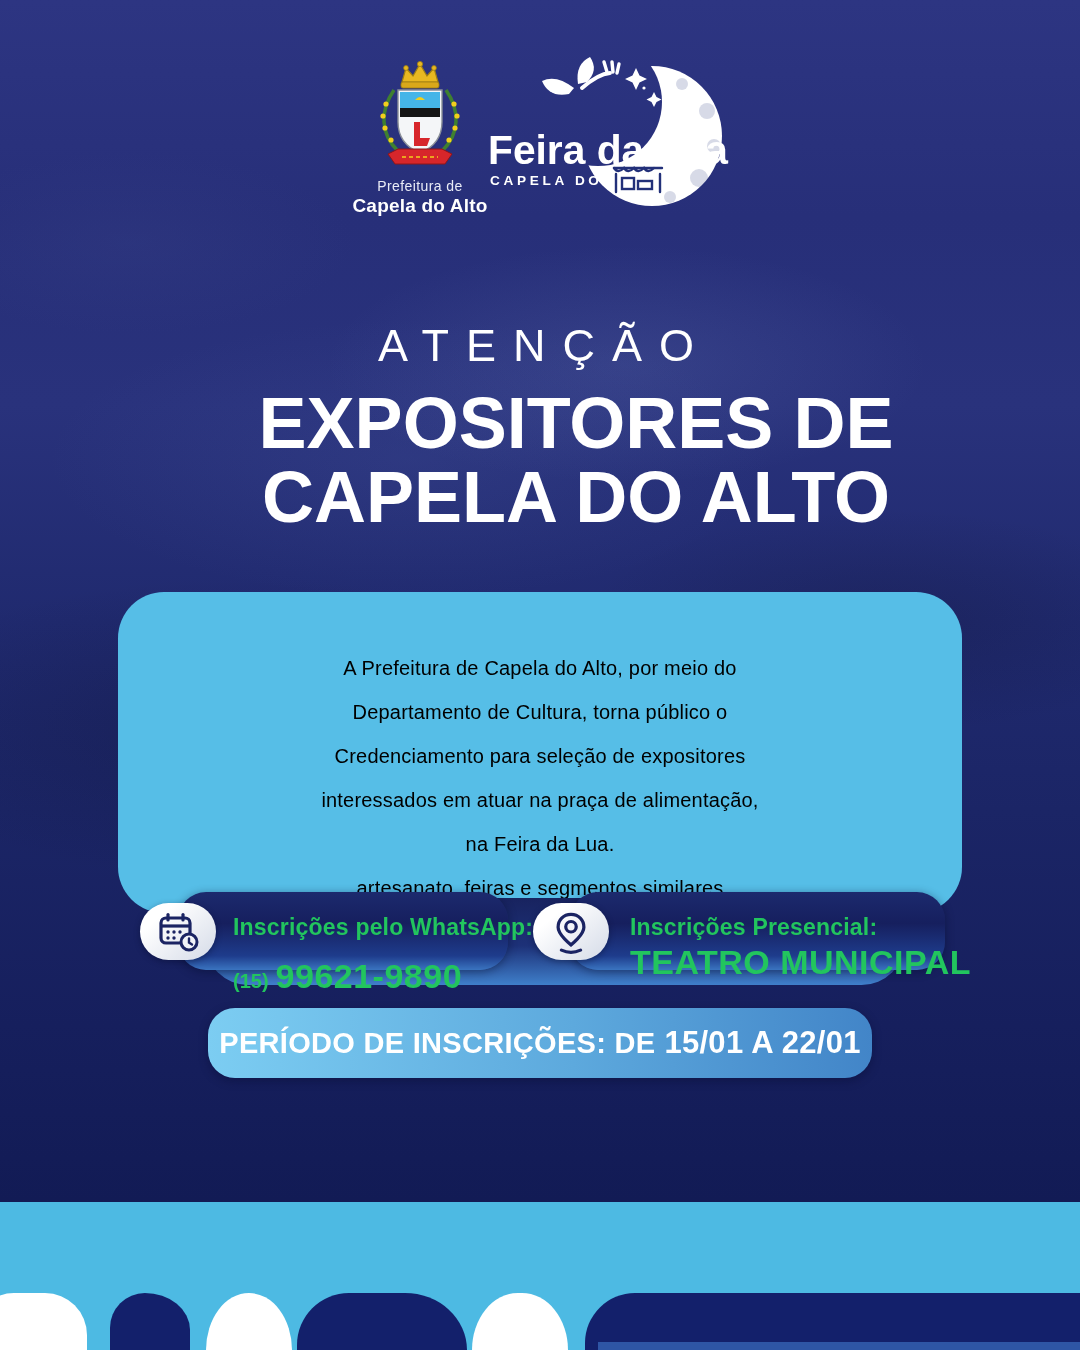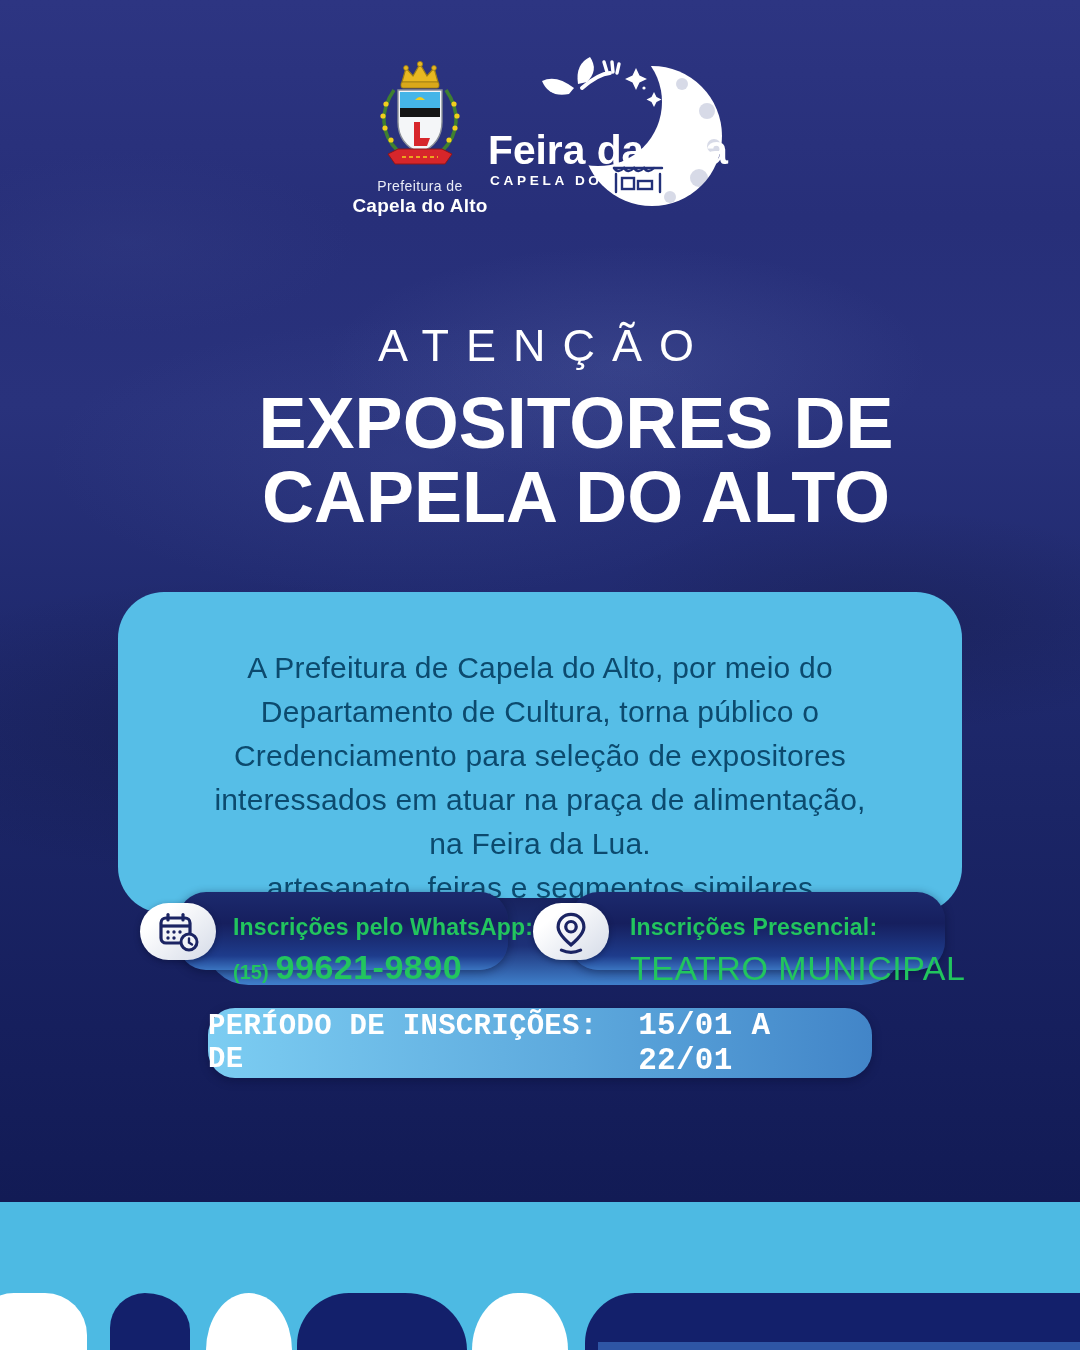--- a/index.html
+++ b/index.html
@@ -24,50 +24,50 @@
   .crest-caption2{font-size:19px;color:#ffffff;font-weight:800;margin-top:1px;letter-spacing:.2px;}
   .feira-logo{position:absolute;left:486px;top:54px;width:248px;height:152px;}
   
   .attention{position:absolute;left:0;top:320px;width:100%;text-align:center;
     color:#fff;font-size:45px;font-weight:400;letter-spacing:17px;padding-left:9px;box-sizing:border-box;}
   .big-title{position:absolute;left:0;top:386px;width:100%;text-align:center;
     color:#fff;font-size:72px;font-weight:800;line-height:1.03;letter-spacing:0;padding-left:36px;}
   
   .info-card{position:absolute;left:118px;top:592px;width:844px;height:321px;
     background:#56bee7;border-radius:46px;}
-  .info-text{padding-top:54px;text-align:center;color:#0c4a6e;
-    font-size:30px;line-height:44px;font-weight:500;letter-spacing:.2px;}
+  .info-text{padding-top:54px;text-align:center;color:#000000;
+    font-size:20px;line-height:44px;font-weight:500;letter-spacing:.2px;}
   
   .contact-row{position:absolute;left:0;top:892px;width:1080px;height:100px;}
   .behind-band{position:absolute;left:205px;top:6px;width:700px;height:87px;border-radius:44px;
     background:linear-gradient(180deg,#18235f 0%,#1d3178 55%,#3f7fca 100%);}
   .pill{position:absolute;top:0;height:78px;border-radius:28px;
     background:linear-gradient(180deg,#1c2a6e 0%,#161f5e 40%,#1e3c8c 82%,#3a74c0 100%);
     box-shadow:0 2px 10px rgba(5,10,40,.45);}
   .pill-left{left:178px;width:330px;}
   .pill-right{left:570px;width:375px;}
   .chip{position:absolute;top:11px;width:76px;height:57px;border-radius:29px;
     background:linear-gradient(140deg,#ffffff 25%,#dde2ec 85%);
     display:flex;align-items:center;justify-content:center;
     box-shadow:0 2px 6px rgba(5,10,40,.4);}
   .chip-left{left:140px;}
   .chip-right{left:533px;}
   .pill-text{position:absolute;top:22px;color:#22c55e;white-space:nowrap;}
   .pill-text-left{left:233px;}
   .pill-text-right{left:630px;}
   .pill-label{font-size:23px;font-weight:600;letter-spacing:.2px;}
-  .pill-value-row{margin-top:7px;display:flex;align-items:baseline;gap:7px;}
+  .pill-value-row{margin-top:16px;display:flex;align-items:baseline;gap:7px;}
   .area-code{font-size:20px;font-weight:700;}
   .phone-number{font-size:34px;font-weight:700;letter-spacing:.5px;}
-  .venue{font-size:34px;font-weight:400;letter-spacing:.5px;margin-top:8px;}
+  .venue{font-size:34px;font-weight:700;letter-spacing:.5px;margin-top:2px;}
   
   .period-banner{position:absolute;left:208px;top:1008px;width:664px;height:70px;border-radius:27px;
     background:linear-gradient(90deg,#7ccdf2 0%,#5da9dd 55%,#4285c8 100%);
     display:flex;align-items:center;justify-content:center;color:#fff;
-    box-shadow:0 3px 10px rgba(5,10,40,.35);font-family:Liberation Mono, monospace;}
+    box-shadow:0 3px 10px rgba(5,10,40,.35);}
   .period-prefix{font-size:29px;font-weight:700;letter-spacing:.3px;margin-right:9px;}
   .period-dates{font-size:31px;font-weight:800;letter-spacing:.3px;}
   
   .bottom-band{position:absolute;left:0;top:1202px;width:1080px;height:148px;background:#4dbae3;}
   .shape{position:absolute;bottom:0;height:57px;}
   .shape.white{background:#ffffff;}
   .shape.navy{background:#13206b;}
   .s1{left:-28px;width:115px;border-radius:42px 42px 0 0;}
   .s2{left:110px;width:80px;border-radius:54px 70px 0 0 / 54px 57px 0 0;}
   .s3{left:206px;width:86px;border-radius:43px 43px 0 0 / 57px 57px 0 0;}

